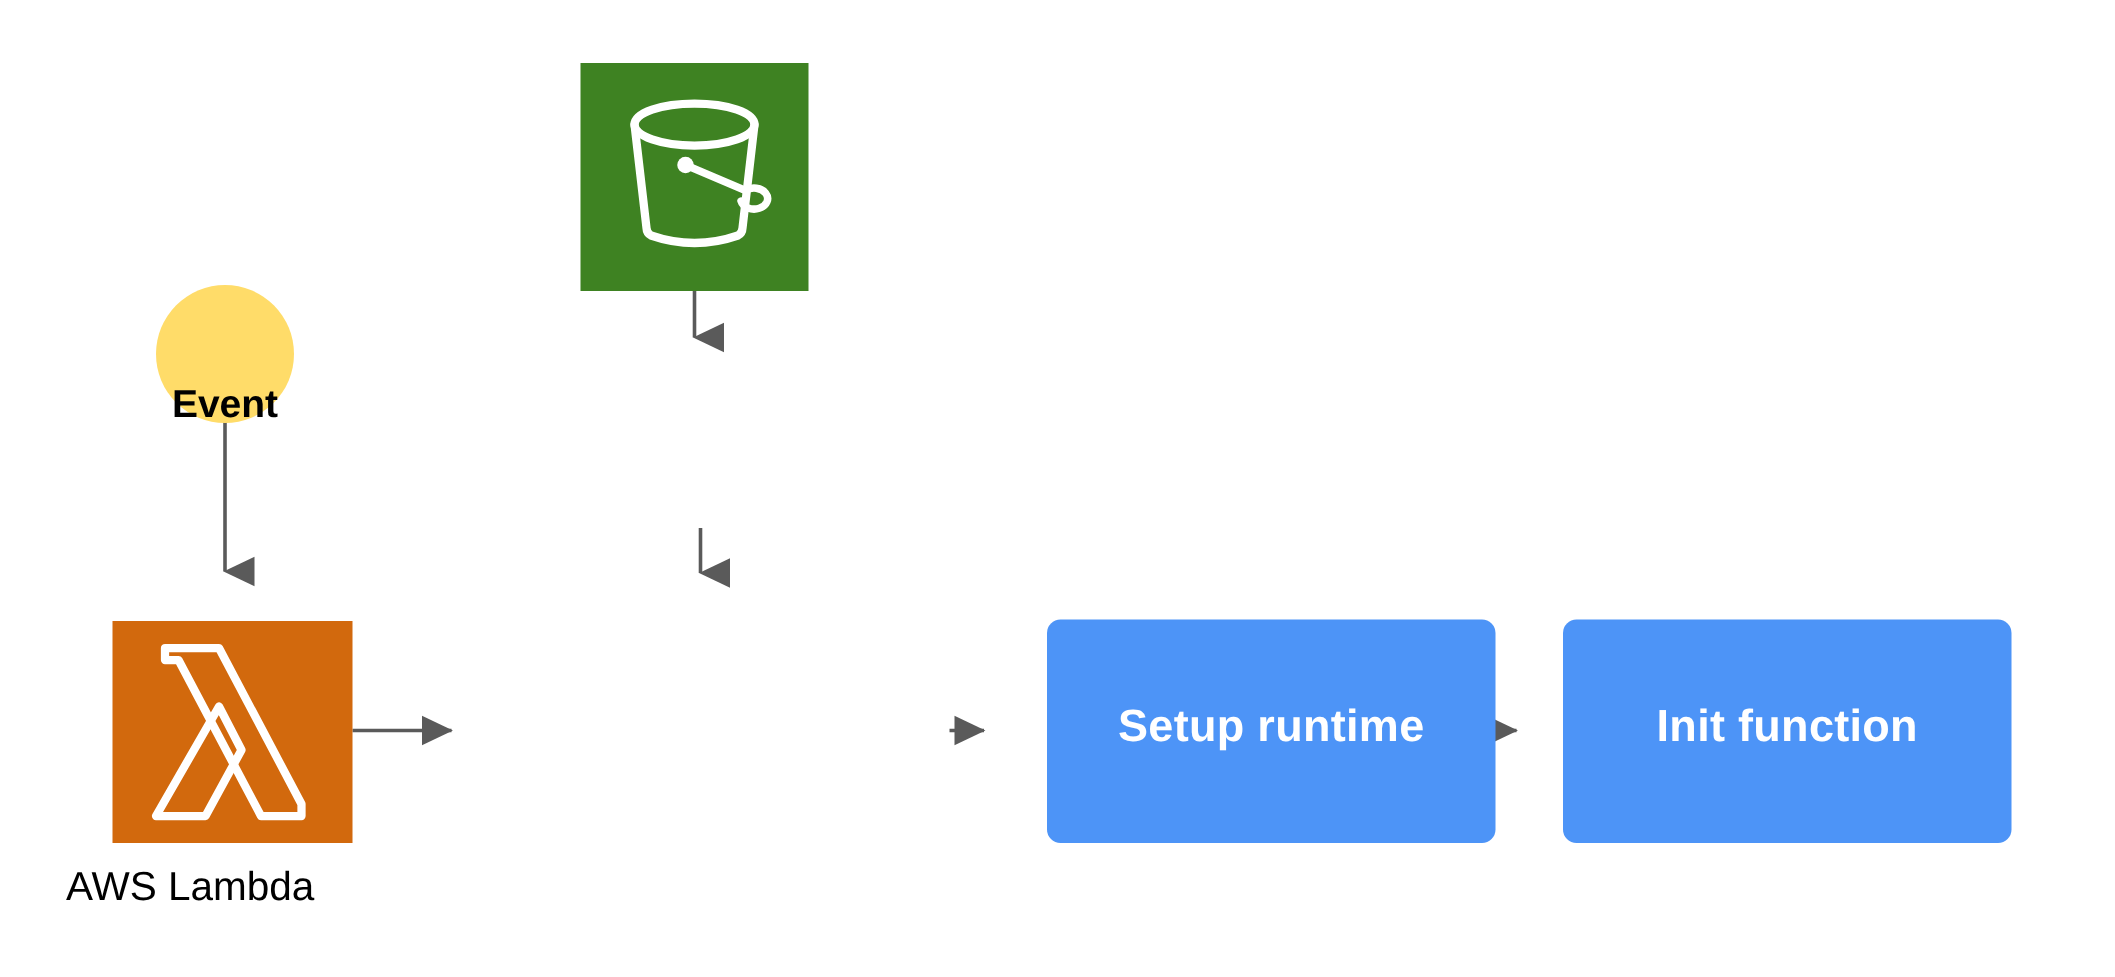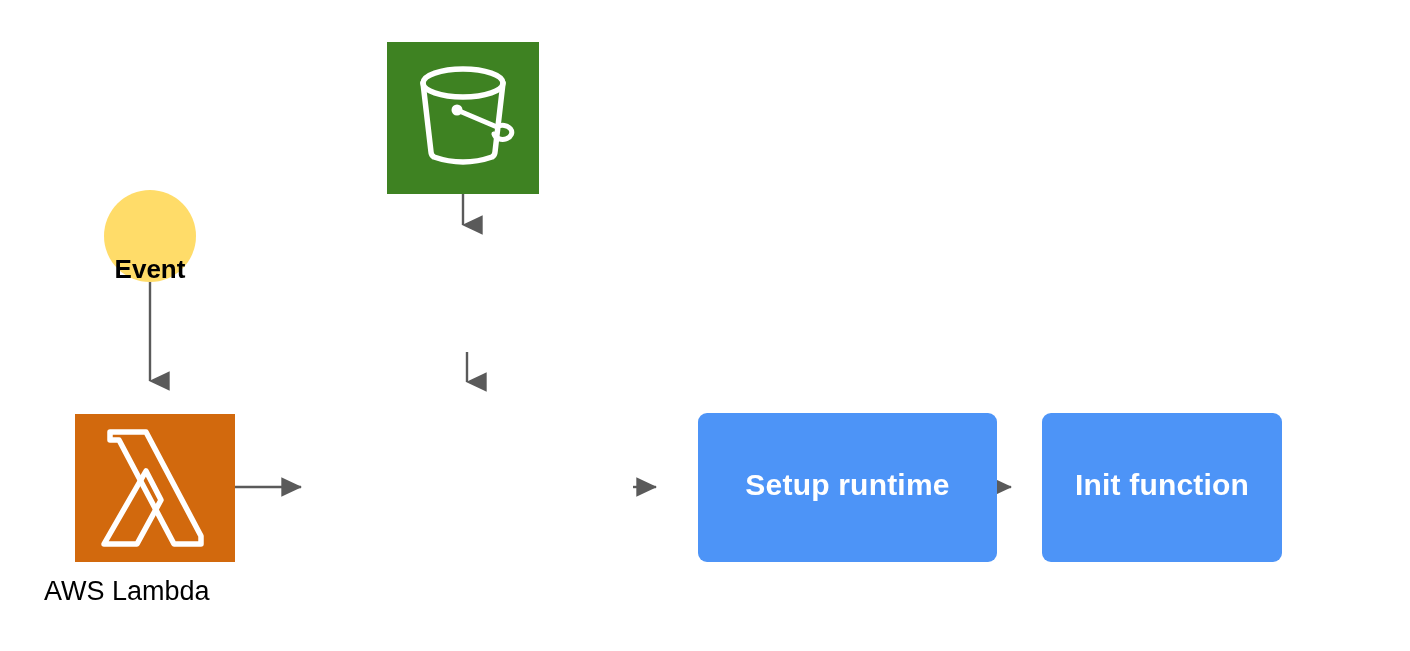--- a/index.html
+++ b/index.html
@@ -97,21 +97,21 @@
     justify-content: center;
     color: #ffffff;
     font-size: 30px;
     font-weight: bold;
     letter-spacing: 0.2px;
     padding-bottom: 6px;
     box-sizing: border-box;
   }
   .proc-download { left: 332px; width: 301px; }
   .proc-runtime  { left: 687px; width: 299px; margin-left: 11px; }
-  .proc-init     { left: 1042px; width: 240px; }
+  .proc-init     { left: 1042px; width: 299px; }
 
   
   #edges {
     position: absolute;
     left: 0; top: 0;
     width: 1410px;
     height: 651px;
     pointer-events: none;
   }
 </style>

